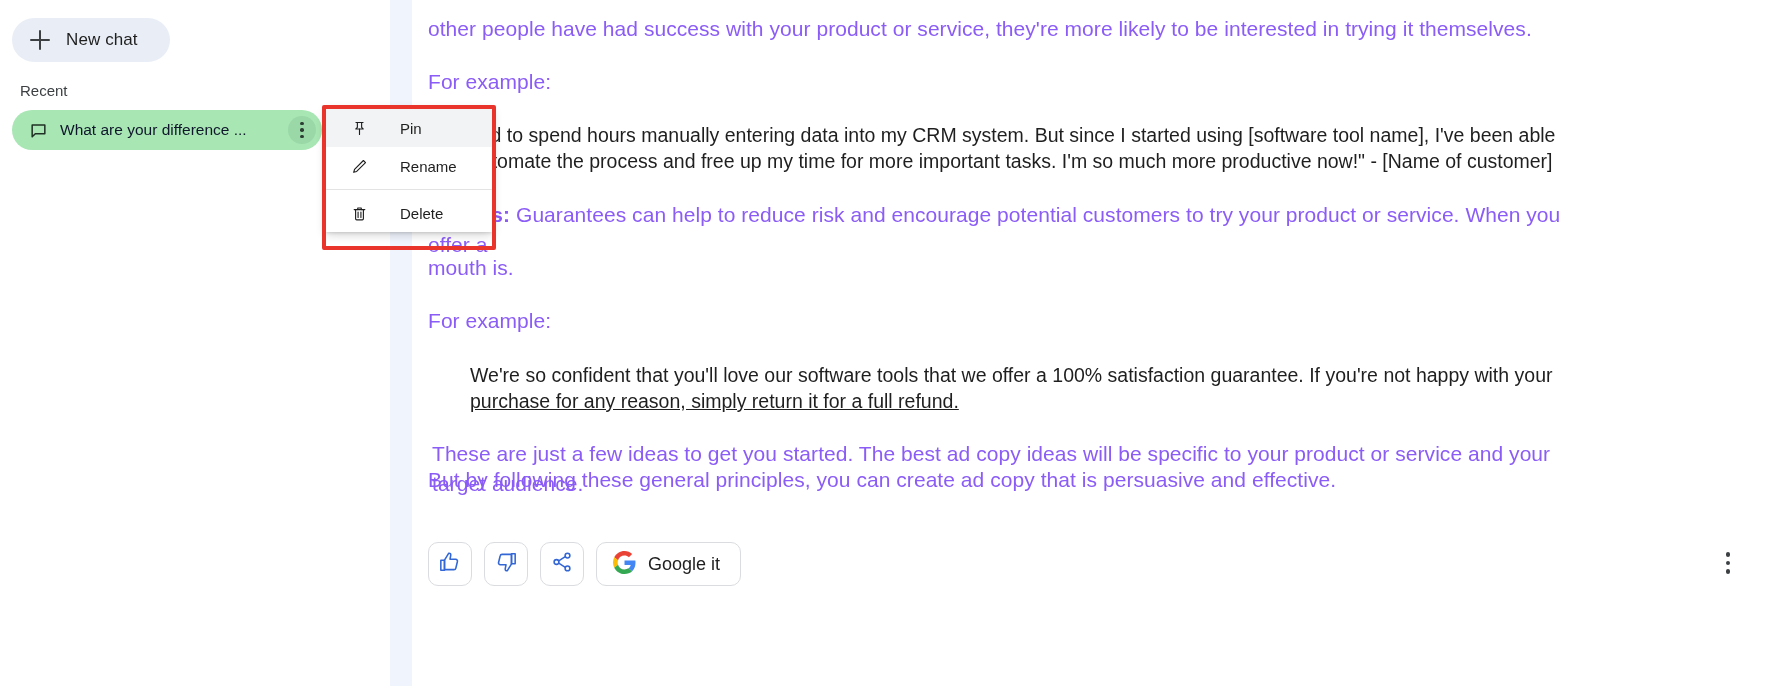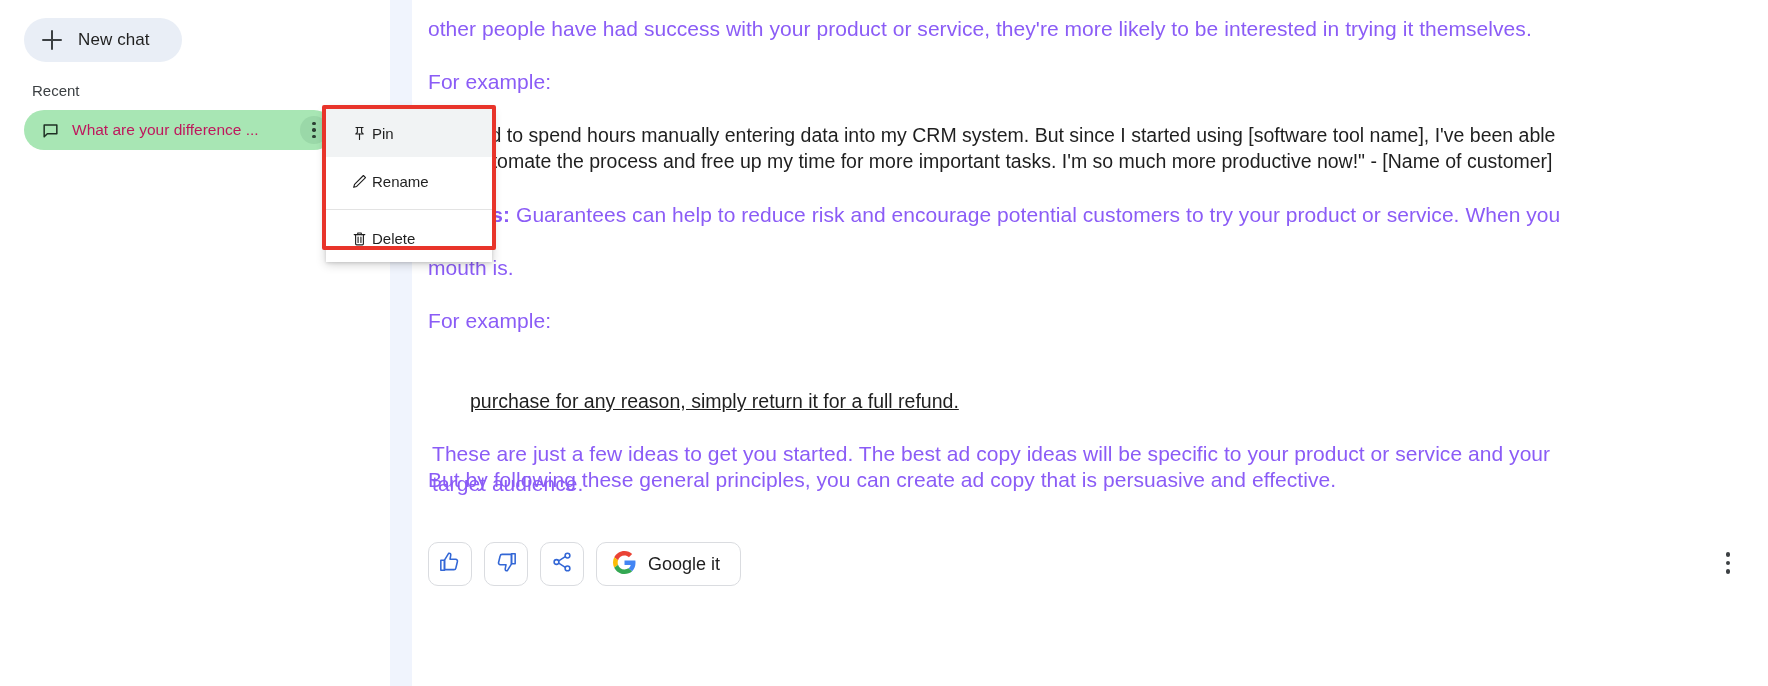--- a/index.html
+++ b/index.html
@@ -14,21 +14,21 @@
   #app {
     position: relative;
     width: 1768px;
     height: 686px;
     background: #ffffff;
   }
 
   
   .sidebar {
     position: absolute;
-    left: 16px; top: 0;
+    left: 4px; top: 0;
     width: 390px;
     height: 686px;
     background: #ffffff;
   }
   .new-chat-btn {
     position: absolute;
     left: 8px; top: 18px;
     height: 44px;
     min-width: 158px;
     display: flex;
@@ -82,21 +82,21 @@
     cursor: pointer;
   }
   .chat-item .chat-icon {
     width: 20px; height: 20px;
     flex: 0 0 20px;
     display: flex; align-items: center; justify-content: center;
   }
   .chat-item .chat-title {
     flex: 1 1 auto;
     font-size: 15.5px;
-    color: #be185d;
+    color: #0f172a;
     white-space: nowrap;
     overflow: hidden;
     text-overflow: ellipsis;
   }
   .chat-item .kebab {
     flex: 0 0 28px;
     width: 28px; height: 28px;
     border-radius: 50%;
     background: #9ad8a8;
     display: flex; flex-direction: column;
@@ -128,22 +128,22 @@
     background: #ffffff;
     box-shadow: 0 2px 10px rgba(0,0,0,.20), 0 1px 3px rgba(0,0,0,.12);
     z-index: 39;
     padding: 0;
     font-size: 15px;
     overflow: hidden;
   }
   .ctx-item {
     display: flex;
     align-items: center;
-    gap: 4px;
-    height: 48px;
+    gap: 32px;
+    height: 38px;
     padding: 0 14px 0 24px;
     color: #1f1f1f;
     cursor: pointer;
     background: transparent;
   }
   .ctx-item.hover { background: #f1f3f4; }
   .ctx-item .ico {
     width: 18px; height: 18px;
     flex: 0 0 18px;
     display: flex; align-items: center; justify-content: center;
@@ -271,20 +271,21 @@
     <div class="quote" style="left:58px; top:120px; width:1120px;">sed to spend hours manually entering data into my CRM system. But since I started using [software tool name], I've been able</div>
     <div class="quote" style="left:58px; top:146px; width:1120px;">automate the process and free up my time for more important tasks. I'm so much more productive now!" - [Name of customer]</div>
 
     <div class="para" style="left:16px; top:200px; width:1140px;">
       <b>rantees:</b><span> Guarantees can help to reduce risk and encourage potential customers to try your product or service. When you offer a</span>
     </div>
     <div class="para" style="left:16px; top:253px;">mouth is.</div>
 
     <div class="para" style="left:16px; top:306px;">For example:</div>
 
+    <div class="quote" style="left:58px; top:360px; width:1120px;">We're so confident that you'll love our software tools that we offer a 100% satisfaction guarantee. If you're not happy with your</div>
     <div class="quote" style="left:58px; top:386px; width:1120px;text-decoration:underline;">purchase for any reason, simply return it for a full refund.</div>
 
     <div class="para" style="left:20px; top:439px; width:1160px;">These are just a few ideas to get you started. The best ad copy ideas will be specific to your product or service and your target audience.</div>
     <div class="para" style="left:16px; top:465px; width:1160px;">But by following these general principles, you can create ad copy that is persuasive and effective.</div>
 
     <div class="actions">
 
       <div class="act-btn">
         <span>
           <svg width="22" height="22" viewBox="0 0 24 24" fill="none" stroke="#3367d6" stroke-width="1.7" stroke-linejoin="round">

